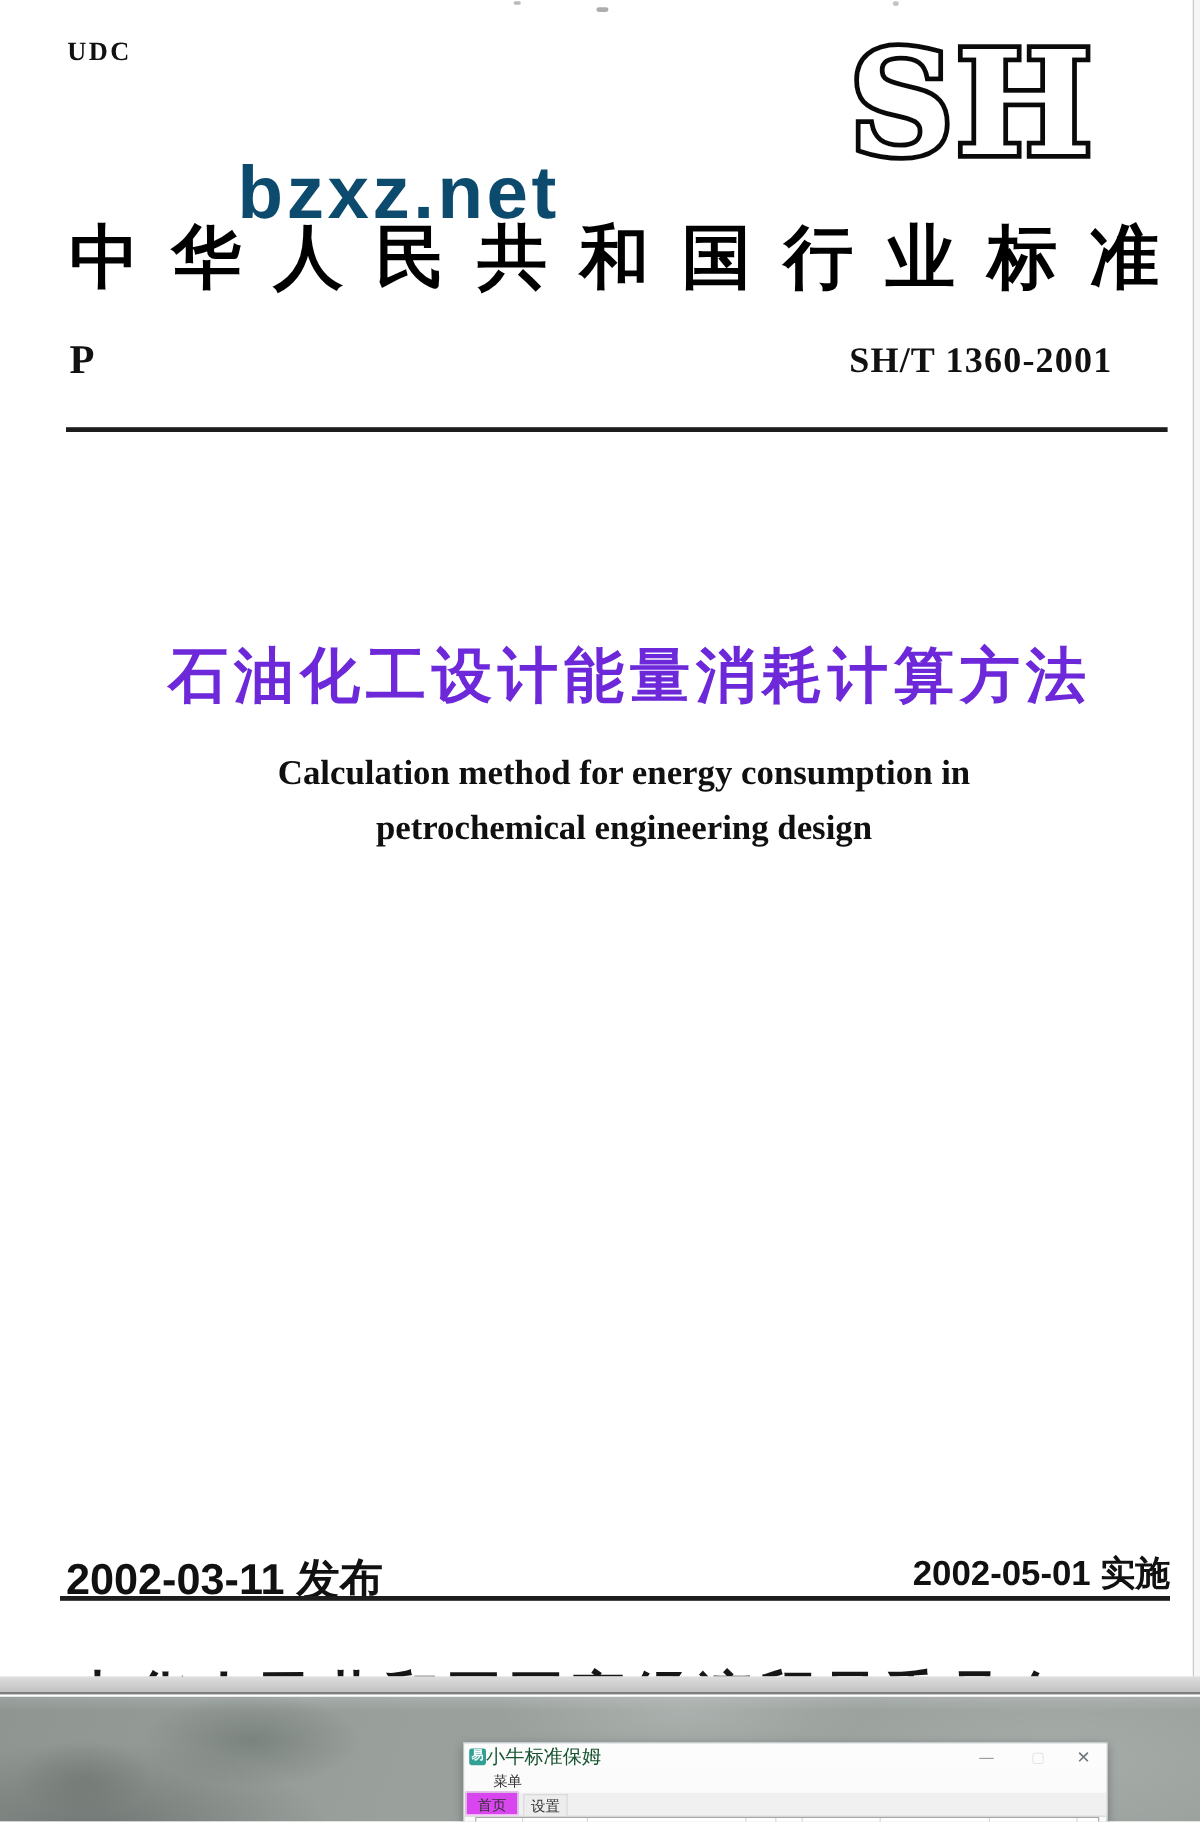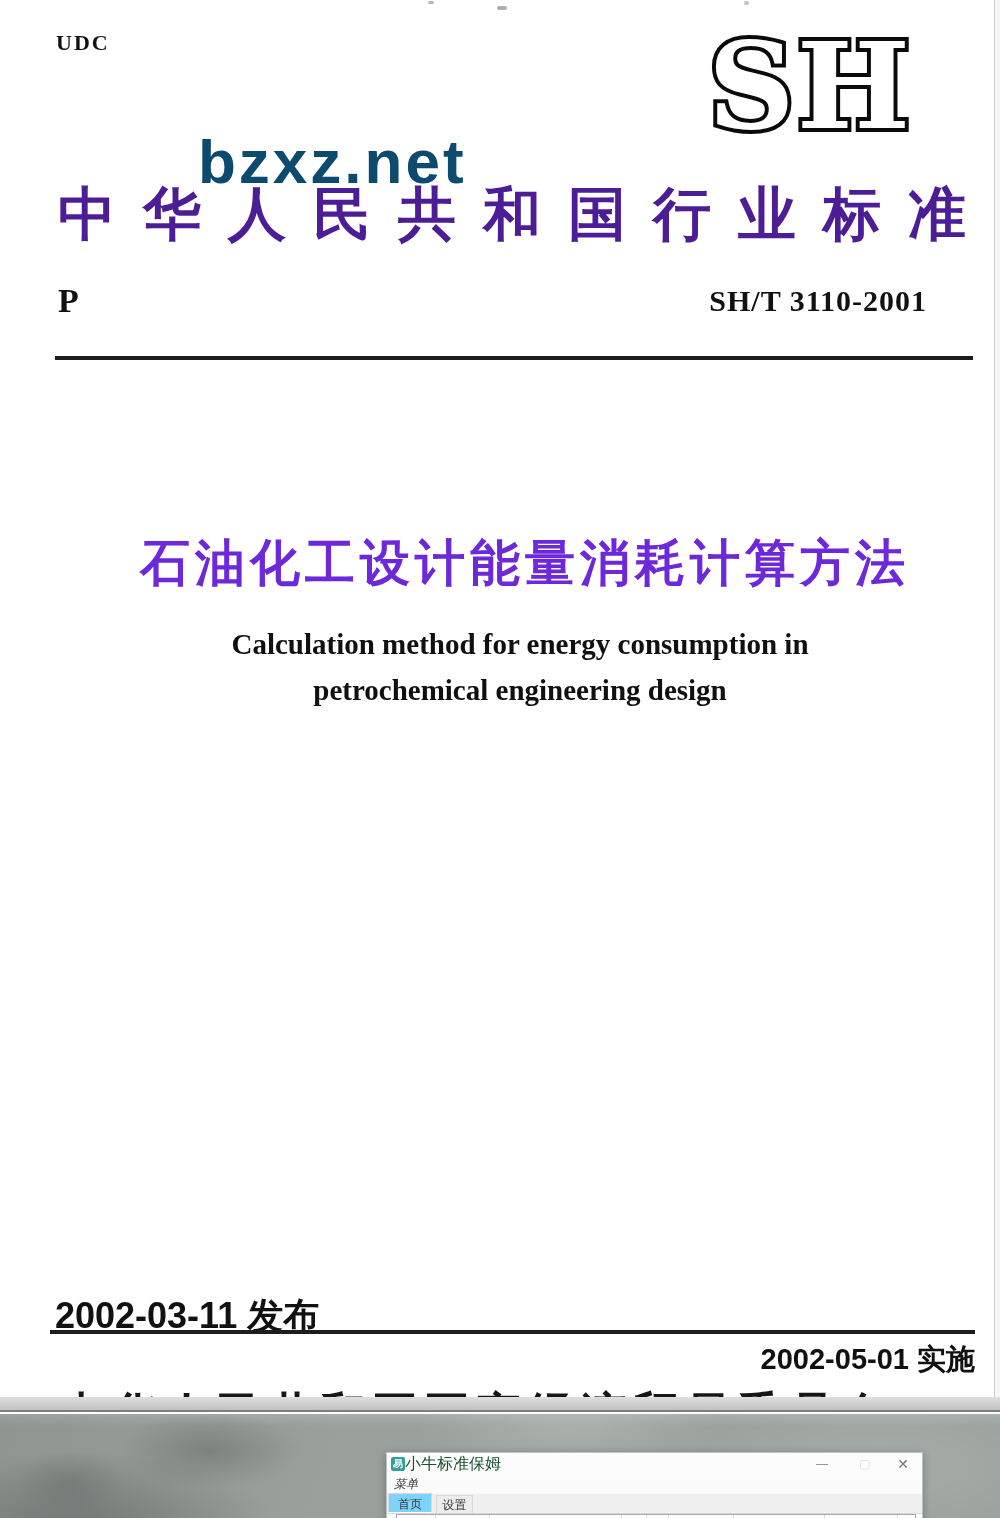--- a/index.html
+++ b/index.html
@@ -12,34 +12,34 @@
 
   
   .udc { left:56px; top:30px; font-family:"Liberation Serif",serif;
          font-weight:bold; font-size:22px; letter-spacing:2px; }
   .sh-logo { left:700px; top:28px; width:220px; height:118px; }
   .watermark { left:198px; top:126px; font-size:62px; font-weight:bold;
 ilyn         color:#e3e3e3; letter-spacing:3px; z-index:1; }
   .watermark { color:#0c4a6e; }
   .heading { left:58px; top:176px; z-index:2; white-space:nowrap;
              font-family:"Liberation Serif",serif; font-weight:bold;
-             font-size:58px; letter-spacing:27px; color:#4c1d95; }
+             font-size:58px; letter-spacing:27px; color:#000000; }
   .p-label { left:58px; top:282px; font-family:"Liberation Serif",serif;
              font-weight:bold; font-size:34px; }
   .doc-number { right:73px; top:284px; font-family:"Liberation Serif",serif;
                 font-weight:bold; font-size:30px; letter-spacing:1px; }
   .rule1 { left:55px; top:356px; width:918px; height:4px; background:#1d1d1d; }
   .title-cn { left:50px; top:530px; width:950px; text-align:center;
               font-weight:bold; font-size:50px; letter-spacing:5px; color:#6d28d9; }
   .title-en { left:20px; top:628px; width:1000px; text-align:center;
               font-family:"Liberation Serif",serif; font-weight:bold;
               font-size:29px; color:#101010; }
   .title-en2 { top:674px; }
   .date-left { left:55px; top:1292px; font-weight:bold; font-size:36px; }
-  .date-right { right:25px; top:1340px; font-weight:bold; font-size:29px; }
+  .date-right { right:25px; top:1292px; font-weight:bold; font-size:29px; }
   .rule2 { left:50px; top:1330px; width:925px; height:4px; background:#1d1d1d; }
   .publisher-clip { left:60px; top:1384px; width:900px; height:13px;
                     overflow:hidden; white-space:nowrap;
                     font-family:"Liberation Serif",serif; font-weight:bold;
                     font-size:46px; letter-spacing:6px; color:#161616; }
   .scan-edge-strip { left:994px; top:0; width:6px; height:1397px;
                      background:#f6f6f6; border-left:1px solid #c9c9c9; }
   .speck { background:#8a8a8a; border-radius:2px; }
   .speck1 { left:428px; top:1px; width:6px; height:3px; opacity:.6; }
   .speck2 { left:497px; top:6px; width:10px; height:4px; opacity:.7; }
@@ -69,28 +69,28 @@
               display:flex; align-items:center; padding-left:4px; }
   .app-icon { width:14px; height:14px; background:#33a095; border-radius:2px;
               color:#ffffff; font-size:10px; line-height:14px; text-align:center;
               font-weight:bold; }
   .app-title { margin-left:0; font-size:16px; color:#14532d; }
   .win-btn { position:absolute; top:3px; width:20px; height:16px;
              text-align:center; font-size:12px; line-height:16px; }
   .btn-min { left:425px; color:#8a8a8a; }
   .btn-max { left:468px; color:#dedede; }
   .btn-close { left:506px; color:#70757a; font-size:14px; }
-  .menubar { height:19px; display:flex; align-items:center; padding-left:7px;
-             background:#fbfbfb;font-style:italic; }
+  .menubar { height:19px; display:flex; align-items:center; padding-left:24px;
+             background:#fbfbfb; }
   .menu-item { font-size:12px; color:#333; }
   .tabbar { position:relative; height:20px; background:#f0f0f0;
             border-bottom:1px solid #d9d9d9; display:flex; align-items:flex-end; }
   .tab { font-size:12px; color:#333; text-align:center; height:20px;
          line-height:20px; }
-  .tab-active { width:44px; margin-left:1px; background:#7dd3fc;
+  .tab-active { width:44px; margin-left:1px; background:#d946ef;
                 border:1px solid #d9d9d9; border-bottom:1px solid #ffffff; }
   .tab-inactive { width:37px; margin-left:4px; background:#ededed;
                   border:1px solid #d9d9d9; border-bottom:none; height:18px;
                   line-height:18px;margin-top:36px; }
   .win-table { position:absolute; left:9px; top:61px; width:520px; height:30px;
                background:#ffffff; border:1px solid #a8a8a8; }
   .col-div { position:absolute; top:0; width:1px; height:100%; background:#d6d6d6; }
 </style>
 </head>
 <body>
@@ -100,21 +100,21 @@
 <svg class="abs sh-logo" viewBox="0 0 220 118">
   <text x="110" y="100" text-anchor="middle" font-family="DejaVu Serif, Liberation Serif, serif" font-size="120" font-weight="bold" fill="#ffffff" stroke="#0a0a0a" stroke-width="8" paint-order="stroke" letter-spacing="2">SH</text>
 </svg>
 
 <div class="abs watermark">bzxz.net</div>
 
 <div class="abs heading">中华人民共和国行业标准</div>
 
 <div class="abs p-label">P</div>
 
-<div class="abs doc-number">SH/T 3110-2001</div>
+<div class="abs doc-number">SH/T 1360-2001</div>
 
 <div class="abs rule1"></div>
 
 <div class="abs title-cn">石油化工设计能量消耗计算方法</div>
 
 <div class="abs title-en">Calculation method for energy consumption in</div>
 <div class="abs title-en title-en2">petrochemical engineering design</div>
 
 <div class="abs date-left">2002-03-11 发布</div>
 <div class="abs date-right">2002-05-01 实施</div>

